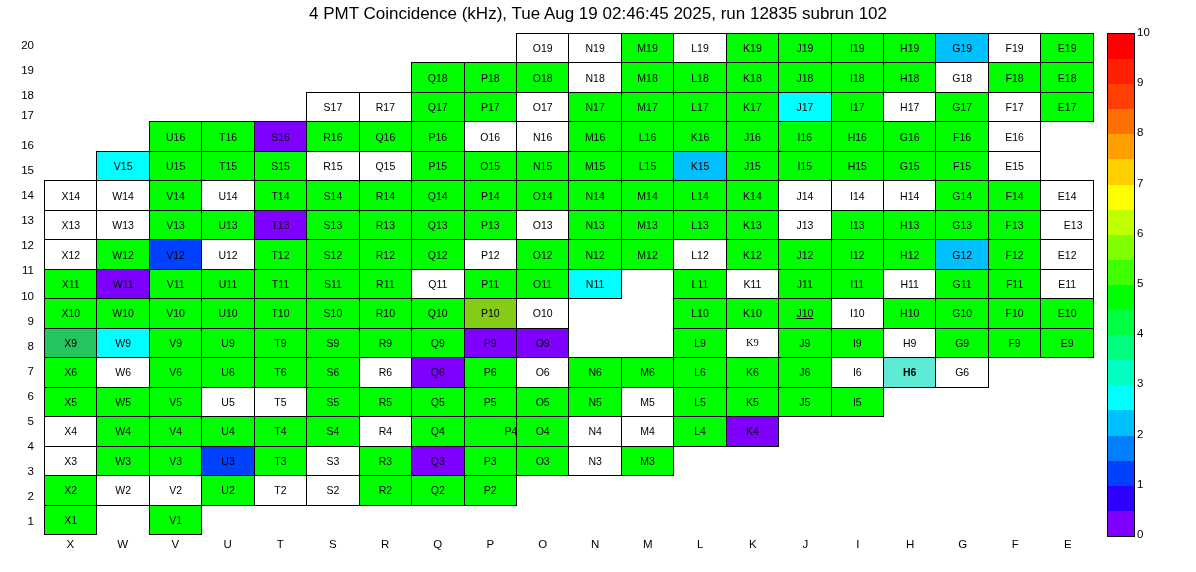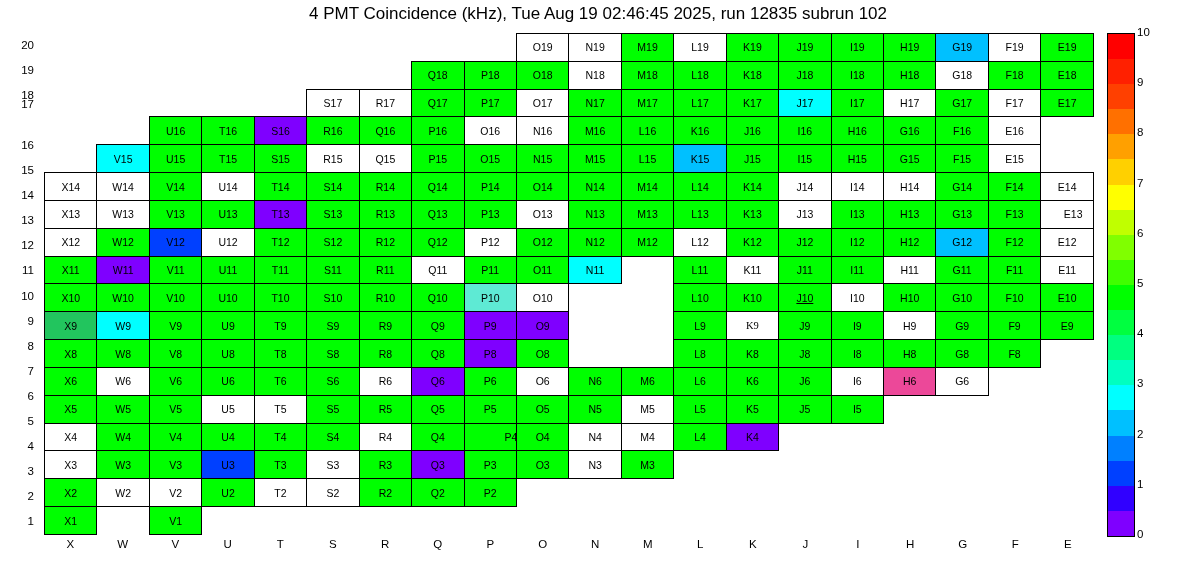--- a/index.html
+++ b/index.html
@@ -264,21 +264,21 @@
           </tr>
           <tr>
             <td style="background: rgb(0, 255, 0);">X10</td>
             <td style="background: rgb(0, 255, 0);">W10</td>
             <td style="background: rgb(0, 255, 0);">V10</td>
             <td style="background: rgb(0, 255, 0);">U10</td>
             <td style="background: rgb(0, 255, 0);">T10</td>
             <td style="background: rgb(0, 255, 0);">S10</td>
             <td style="background: rgb(0, 255, 0);">R10</td>
             <td style="background: rgb(0, 255, 0);">Q10</td>
-            <td style="background: #5eead4;">P10</td>
+            <td style="background: #84cc16;">P10</td>
             <td style="background: rgb(255, 255, 255);">O10</td>
             <td style="background: rgb(255, 255, 255); border: none;"></td>
             <td style="background: rgb(255, 255, 255); border: none;"></td>
             <td style="background: rgb(0, 255, 0);">L10</td>
             <td style="background: rgb(0, 255, 0);">K10</td>
             <td style="background: rgb(0, 255, 0); text-decoration: underline;">J10</td>
             <td style="background: rgb(255, 255, 255);">I10</td>
             <td style="background: rgb(0, 255, 0);">H10</td>
             <td style="background: rgb(0, 255, 0);">G10</td>
             <td style="background: rgb(0, 255, 0);">F10</td>
@@ -298,61 +298,39 @@
             <td style="background: rgb(255, 255, 255); border: none;"></td>
             <td style="background: rgb(255, 255, 255); border: none;"></td>
             <td style="background: rgb(0, 255, 0);">L9</td>
             <td style="background: rgb(255, 255, 255); font-family: Liberation Serif, serif;">K9</td>
             <td style="background: rgb(0, 255, 0);">J9</td>
             <td style="background: rgb(0, 255, 0);">I9</td>
             <td style="background: rgb(255, 255, 255);">H9</td>
             <td style="background: rgb(0, 255, 0);">G9</td>
             <td style="background: rgb(0, 255, 0);">F9</td>
             <td style="background: rgb(0, 255, 0);">E9</td>
-          </tr>
-          <tr>
-            <td style="background: rgb(0, 255, 0);">X8</td>
-            <td style="background: rgb(0, 255, 0);">W8</td>
-            <td style="background: rgb(0, 255, 0);">V8</td>
-            <td style="background: rgb(0, 255, 0);">U8</td>
-            <td style="background: rgb(0, 255, 0);">T8</td>
-            <td style="background: rgb(0, 255, 0);">S8</td>
-            <td style="background: rgb(0, 255, 0);">R8</td>
-            <td style="background: rgb(0, 255, 0);">Q8</td>
-            <td style="background: rgb(127, 0, 255);">P8</td>
-            <td style="background: rgb(0, 255, 0);">O8</td>
-            <td style="background: rgb(255, 255, 255); border: none;"></td>
-            <td style="background: rgb(255, 255, 255); border: none;"></td>
-            <td style="background: rgb(0, 255, 0);">L8</td>
-            <td style="background: rgb(0, 255, 0);">K8</td>
-            <td style="background: rgb(0, 255, 0);">J8</td>
-            <td style="background: rgb(0, 255, 0);">I8</td>
-            <td style="background: rgb(0, 255, 0);">H8</td>
-            <td style="background: rgb(0, 255, 0);">G8</td>
-            <td style="background: rgb(0, 255, 0);">F8</td>
-            <td style="background: rgb(255, 255, 255); border: none;"></td>
           </tr>
           <tr>
             <td style="background: rgb(0, 255, 0);">X6</td>
             <td style="background: rgb(255, 255, 255);">W6</td>
             <td style="background: rgb(0, 255, 0);">V6</td>
             <td style="background: rgb(0, 255, 0);">U6</td>
             <td style="background: rgb(0, 255, 0);">T6</td>
             <td style="background: rgb(0, 255, 0);">S6</td>
             <td style="background: rgb(255, 255, 255);">R6</td>
             <td style="background: rgb(127, 0, 255);">Q6</td>
             <td style="background: rgb(0, 255, 0);">P6</td>
             <td style="background: rgb(255, 255, 255);">O6</td>
             <td style="background: rgb(0, 255, 0);">N6</td>
             <td style="background: rgb(0, 255, 0);">M6</td>
             <td style="background: rgb(0, 255, 0);">L6</td>
             <td style="background: rgb(0, 255, 0);">K6</td>
             <td style="background: rgb(0, 255, 0);">J6</td>
             <td style="background: rgb(255, 255, 255);">I6</td>
-            <td style="background: #ec4899;">H6</td>
+            <td style="background: #5eead4; font-weight: bold;">H6</td>
             <td style="background: rgb(255, 255, 255);">G6</td>
             <td style="background: rgb(255, 255, 255); border: none;"></td>
             <td style="background: rgb(255, 255, 255); border: none;"></td>
           </tr>
           <tr>
             <td style="background: rgb(0, 255, 0);">X5</td>
             <td style="background: rgb(0, 255, 0);">W5</td>
             <td style="background: rgb(0, 255, 0);">V5</td>
             <td style="background: rgb(255, 255, 255);">U5</td>
             <td style="background: rgb(255, 255, 255);">T5</td>
@@ -461,21 +439,21 @@
             <td style="background: rgb(255, 255, 255); border: none;"></td>
           </tr>
         </tbody>
       </table>
   </div>
 
   <div id="ylabels">
       <div class="ylab" style="top: 38.55px;">20</div>
       <div class="ylab" style="top: 63.65px;">19</div>
       <div class="ylab" style="top: 88.75px;">18</div>
-      <div class="ylab" style="top: 98px;">17</div>
+      <div class="ylab" style="top: 109px;">17</div>
       <div class="ylab" style="top: 138.95px;">16</div>
       <div class="ylab" style="top: 164.05px;">15</div>
       <div class="ylab" style="top: 189.15px;">14</div>
       <div class="ylab" style="top: 214.25px;">13</div>
       <div class="ylab" style="top: 239.35px;">12</div>
       <div class="ylab" style="top: 264.45px;">11</div>
       <div class="ylab" style="top: 289.55px;">10</div>
       <div class="ylab" style="top: 314.65px;">9</div>
       <div class="ylab" style="top: 339.75px;">8</div>
       <div class="ylab" style="top: 364.85px;">7</div>

